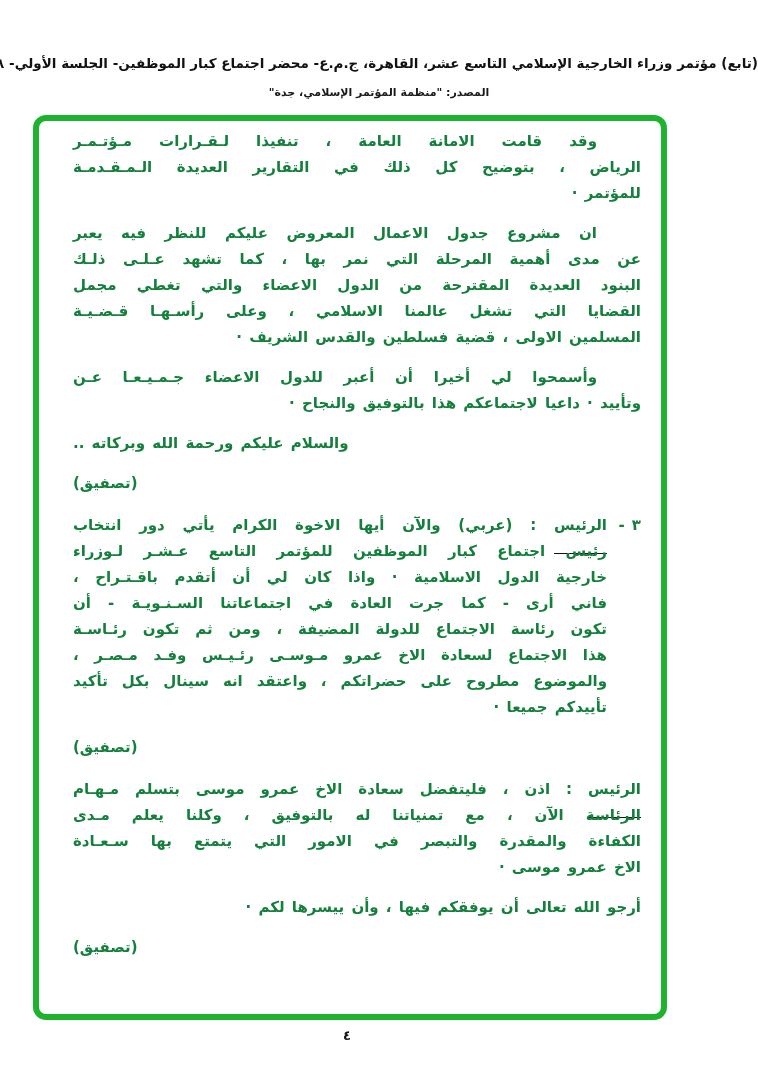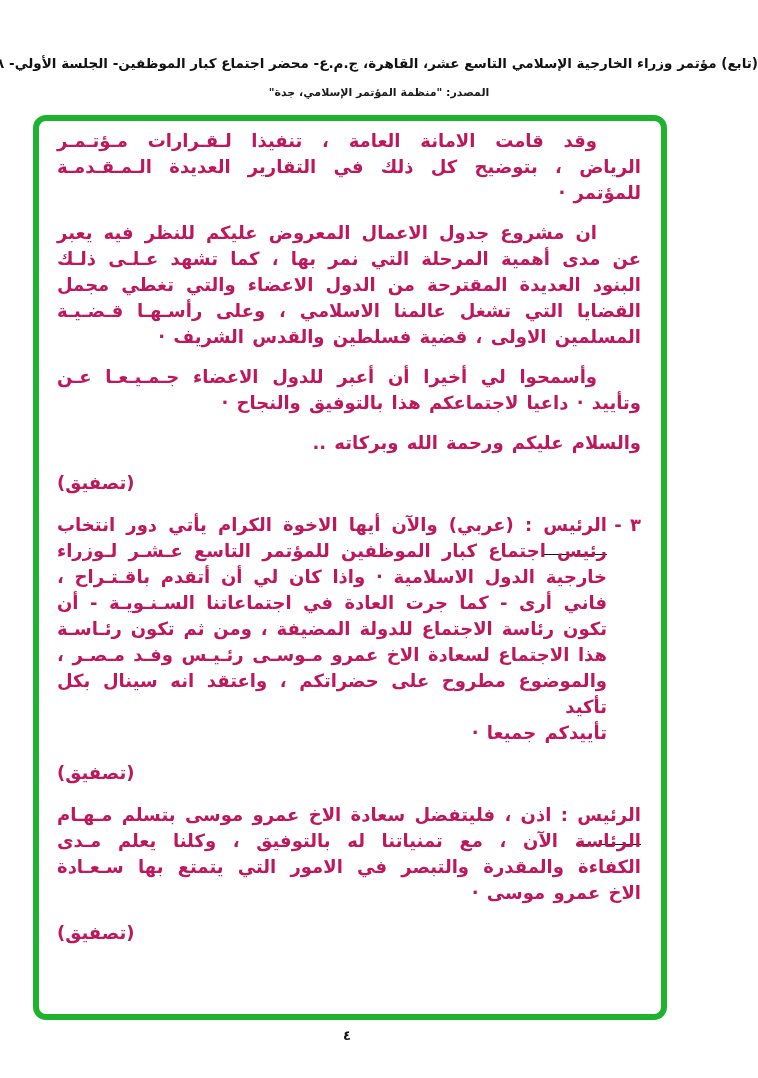--- a/index.html
+++ b/index.html
@@ -29,33 +29,34 @@
     position:absolute;left:33px;top:115px;
     width:634px;height:905px;
     box-sizing:border-box;
     border:6px solid #1db32e;
     border-radius:13px;
     padding:7px 20px 0 18px;
   }
   
   .doc{
     direction:rtl;
-    font-size:18px;font-weight:700;
+    font-size:15px;font-weight:700;
     line-height:26px;
-    color:#be185d;
+    color:#15803d;
     word-spacing:2px;
+    margin-left:16px;
   }
   .block{margin:0 0 14px 0;}
   .pline{
     text-align:justify;
     text-align-last:justify;
   }
   .pline.last{text-align-last:right;}
   .pline.first{text-indent:44px;}
-  .centerline{text-align:right;}
+  .centerline{text-align:left;}
   .applause{text-align:left;margin:2px 0 16px 0;}
   .item{display:flex;flex-direction:row;}
   .item .marker{
     flex:0 0 34px;
     text-align:right;
     white-space:nowrap;
   }
   .item .itext{flex:1 1 auto;min-width:0;}
   .u{border-bottom:1.5px solid #131313;padding-bottom:19px;}
   
@@ -108,20 +109,21 @@
           </div>
         </div>
         <div class="block applause">(تصفيق)</div>
         <div class="block">
           <div class="pline"><span class="u">الرئيس</span> : اذن ، فليتفضل سعادة الاخ عمرو موسى بتسلم مـهـام</div>
           <div class="pline">الرئاسة الآن ، مع تمنياتنا له بالتوفيق ، وكلنا يعلم مـدى</div>
           <div class="pline">الكفاءة والمقدرة والتبصر في الامور التي يتمتع بها سـعـادة</div>
           <div class="pline last">الاخ عمرو موسى ·</div>
         </div>
         <div class="block">
+          <div class="pline last">أرجو الله تعالى أن يوفقكم فيها ، وأن ييسرها لكم ·</div>
         </div>
         <div class="block applause">(تصفيق)</div>
       </div>
   </div>
 
   <div class="pageno">٤</div>
 
 </div>
 
 </body></html>

